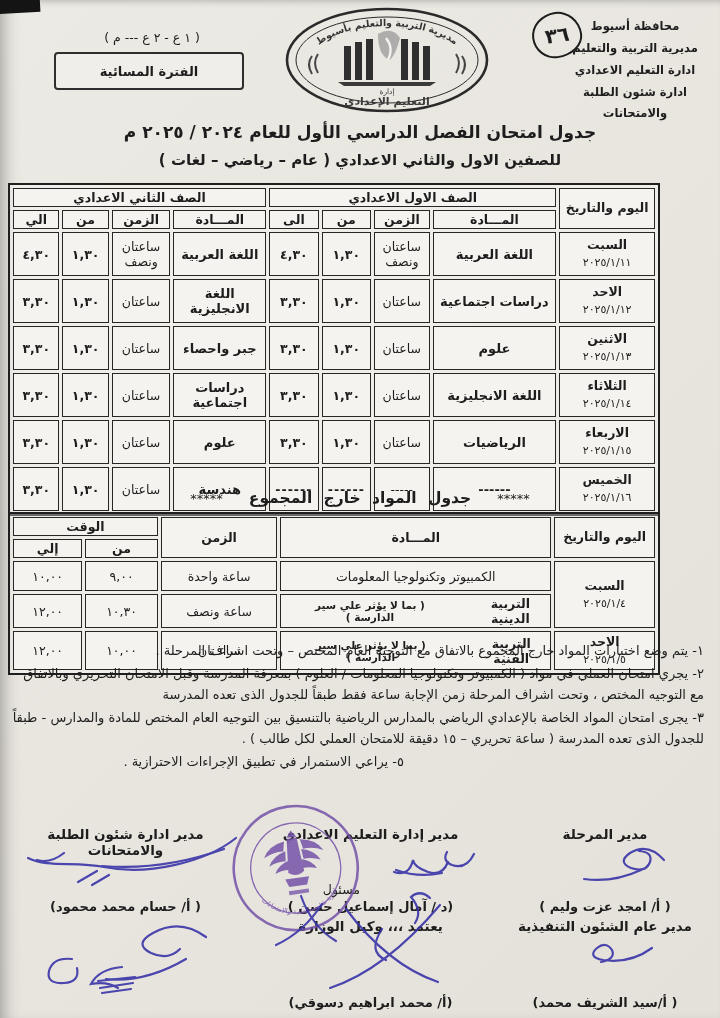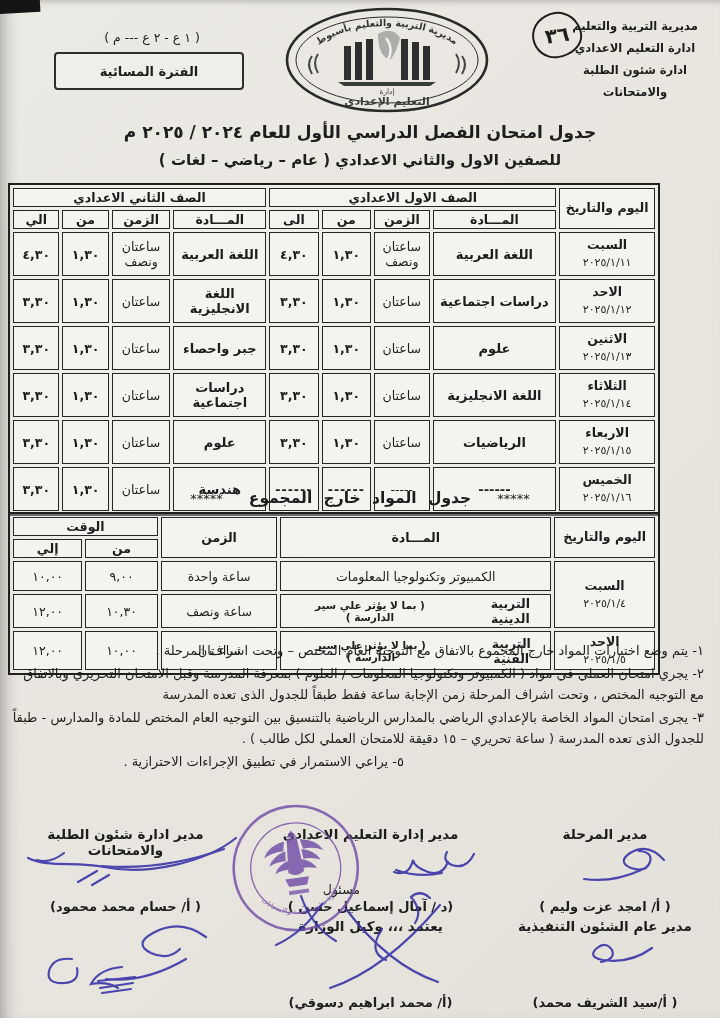--- a/index.html
+++ b/index.html
@@ -60,20 +60,21 @@
 </head>
 <body>
 
 <div class="page">
 
   <div class="abs corner-mark"></div>
   <div class="abs code-line">( ١ ع - ٢ ع --- م )</div>
   <div class="abs period-box">الفترة المسائية</div>
 
   <div class="abs letterhead">
+    <div>محافظة أسيوط</div>
     <div>مديرية التربية والتعليم</div>
     <div>ادارة التعليم الاعدادي</div>
     <div>ادارة شئون الطلبة والامتحانات</div>
   </div>
 
   <div class="abs circled-num">٣٦</div>
 
   <div class="abs logo-wrap">
     <svg width="210" height="112" viewBox="0 0 210 112">
       <ellipse cx="105" cy="56" rx="100" ry="51" fill="none" stroke="#2a2a2a" stroke-width="2.6"></ellipse>

